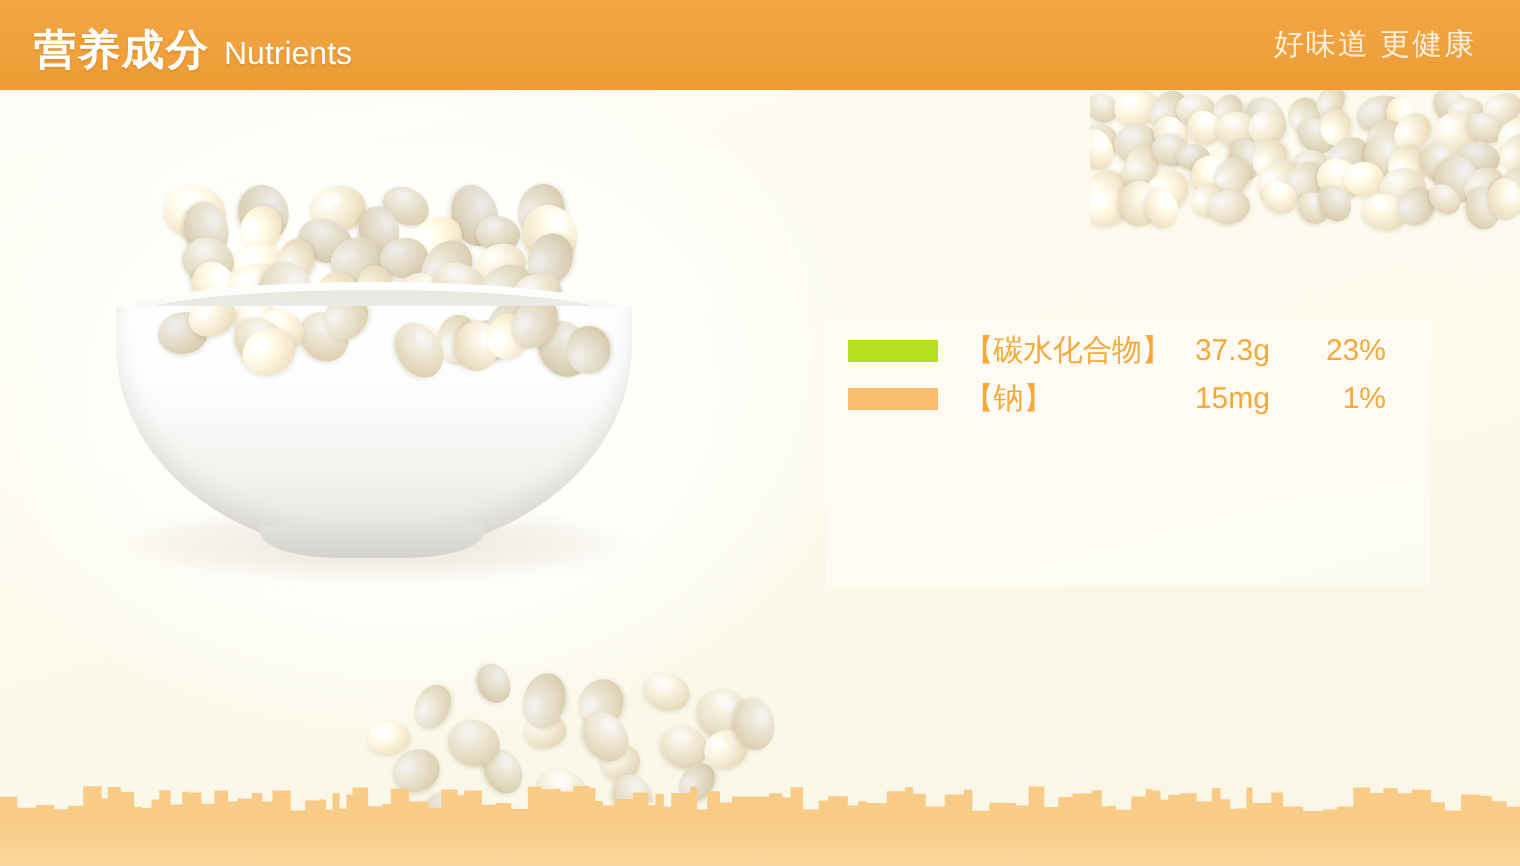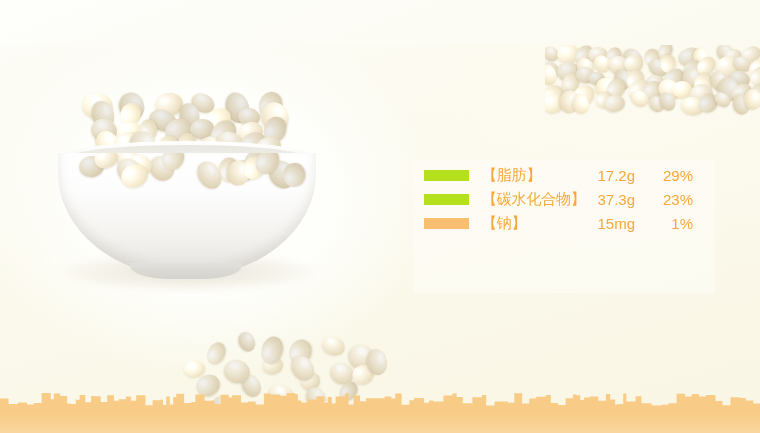--- a/index.html
+++ b/index.html
@@ -402,39 +402,39 @@
         <div class="bean" style="left: 185.591px; top: 50.7515px; width: 21.2789px; height: 16.689px; transform: rotate(79.9619deg); filter: brightness(0.956034);"></div>
         <div class="bean" style="left: 196.962px; top: 46.2108px; width: 21.1023px; height: 17.2382px; transform: rotate(84.5331deg); filter: brightness(1.0161);"></div>
       </div>
 
 
     <div class="nutrition-panel"></div>
 
     <div class="nutrition-table" id="nutrition-table">
         <div class="nrow">
           <div class="swatch" style="background: rgb(181, 224, 30);"></div>
-          <div class="nname">【脂肪】</div>
-          <div class="nvalue">17.2g</div>
-          <div class="npct">29%</div>
-        </div>
-        <div class="nrow">
-          <div class="swatch" style="background: rgb(181, 224, 30);"></div>
           <div class="nname">【碳水化合物】</div>
           <div class="nvalue">37.3g</div>
           <div class="npct">23%</div>
         </div>
         <div class="nrow">
           <div class="swatch" style="background: rgb(249, 190, 112);"></div>
           <div class="nname">【钠】</div>
           <div class="nvalue">15mg</div>
           <div class="npct">1%</div>
         </div>
       </div>
   </div>
 
+  <div class="header-band">
+    <div class="header-title">
+      <span>营养成分</span><span class="header-title-en">Nutrients</span>
+    </div>
+    <div class="header-tagline">好味道 更健康</div>
+  </div>
 
   <div class="bottom-band">
     <svg class="bottom-jag" viewBox="0 0 760 24" preserveAspectRatio="none">
       <path id="jag-path" fill="#F8CC86" d="M0,24 L0,14 L0.0,7.4 L8.6,7.4 L8.6,12.9 L18.0,12.9 L18.0,11.5 L27.1,11.5 L27.1,13.6 L33.8,13.6 L33.8,11.9 L41.6,11.9 L41.6,2.1 L50.8,2.1 L50.8,8.2 L53.8,8.2 L53.8,2.5 L60.3,2.5 L60.3,5.0 L67.1,5.0 L67.1,12.4 L70.9,12.4 L70.9,13.0 L75.8,13.0 L75.8,8.8 L79.6,8.8 L79.6,4.1 L85.3,4.1 L85.3,11.3 L91.1,11.3 L91.1,4.9 L94.3,4.9 L94.3,5.3 L100.7,5.3 L100.7,10.9 L107.2,10.9 L107.2,4.3 L114.0,4.3 L114.0,9.7 L118.7,9.7 L118.7,8.3 L125.9,8.3 L125.9,5.5 L131.1,5.5 L131.1,9.7 L136.2,9.7 L136.2,4.2 L145.4,4.2 L145.4,14.2 L152.6,14.2 L152.6,9.3 L159.3,9.3 L159.3,8.8 L163.0,8.8 L163.0,13.9 L166.3,13.9 L166.3,5.6 L169.8,5.6 L169.8,13.4 L173.2,13.4 L173.2,6.2 L176.3,6.2 L176.3,2.8 L184.1,2.8 L184.1,12.1 L191.2,12.1 L191.2,11.0 L195.4,11.0 L195.4,3.4 L204.6,3.4 L204.6,9.7 L210.9,9.7 L210.9,9.6 L214.1,9.6 L214.1,12.9 L220.6,12.9 L220.6,3.8 L228.7,3.8 L228.7,6.5 L232.1,6.5 L232.1,4.3 L241.0,4.3 L241.0,11.4 L247.9,11.4 L247.9,10.5 L255.6,10.5 L255.6,13.5 L263.9,13.5 L263.9,2.4 L270.5,2.4 L270.5,3.6 L277.2,3.6 L277.2,3.4 L280.3,3.4 L280.3,4.7 L286.6,4.7 L286.6,2.0 L294.8,2.0 L294.8,2.9 L297.8,2.9 L297.8,9.5 L301.4,9.5 L301.4,11.6 L307.4,11.6 L307.4,8.5 L316.4,8.5 L316.4,5.2 L324.2,5.2 L324.2,11.6 L327.7,11.6 L327.7,5.9 L331.9,5.9 L331.9,12.4 L335.6,12.4 L335.6,5.5 L345.0,5.5 L345.0,2.3 L348.6,2.3 L348.6,13.6 L353.6,13.6 L353.6,4.6 L360.0,4.6 L360.0,10.3 L365.9,10.3 L365.9,7.2 L374.8,7.2 L374.8,7.2 L384.5,7.2 L384.5,5.6 L391.3,5.6 L391.3,7.6 L395.3,7.6 L395.3,2.6 L401.6,2.6 L401.6,13.7 L409.3,13.7 L409.3,9.3 L414.1,9.3 L414.1,7.1 L423.9,7.1 L423.9,11.7 L429.0,11.7 L429.0,9.6 L433.4,9.6 L433.4,10.5 L439.1,10.5 L439.1,10.6 L443.4,10.6 L443.4,4.6 L452.4,4.6 L452.4,2.6 L456.6,2.6 L456.6,5.9 L462.8,5.9 L462.8,12.3 L472.4,12.3 L472.4,6.2 L481.8,6.2 L481.8,3.9 L486.2,3.9 L486.2,14.4 L494.6,14.4 L494.6,10.4 L503.5,10.4 L503.5,10.5 L508.1,10.5 L508.1,11.7 L514.3,11.7 L514.3,2.3 L522.1,2.3 L522.1,12.5 L529.2,12.5 L529.2,7.5 L536.3,7.5 L536.3,5.7 L545.8,5.7 L545.8,4.1 L550.9,4.1 L550.9,12.1 L554.1,12.1 L554.1,11.9 L558.0,11.9 L558.0,13.9 L565.6,13.9 L565.6,7.2 L572.9,7.2 L572.9,3.5 L576.1,3.5 L576.1,4.3 L580.3,4.3 L580.3,8.9 L584.1,8.9 L584.1,6.4 L590.0,6.4 L590.0,5.6 L598.3,5.6 L598.3,9.7 L605.9,9.7 L605.9,3.0 L610.2,3.0 L610.2,8.6 L615.1,8.6 L615.1,13.5 L618.6,13.5 L618.6,13.1 L623.2,13.1 L623.2,2.6 L626.3,2.6 L626.3,10.5 L635.6,10.5 L635.6,5.3 L641.5,5.3 L641.5,12.2 L651.5,12.2 L651.5,14.5 L661.3,14.5 L661.3,13.8 L668.4,13.8 L668.4,12.2 L676.6,12.2 L676.6,2.7 L685.1,2.7 L685.1,5.5 L691.7,5.5 L691.7,3.1 L698.9,3.1 L698.9,5.6 L705.9,5.6 L705.9,3.9 L715.5,3.9 L715.5,10.1 L722.5,10.1 L722.5,14.2 L730.5,14.2 L730.5,6.2 L739.7,6.2 L739.7,6.9 L745.9,6.9 L745.9,9.6 L753.3,9.6 L753.3,12.4 L763.0,12.4 L760,14 L760,24 Z"></path>
     </svg>
     <div class="bottom-solid"></div>
   </div>
 
 </div>
 

